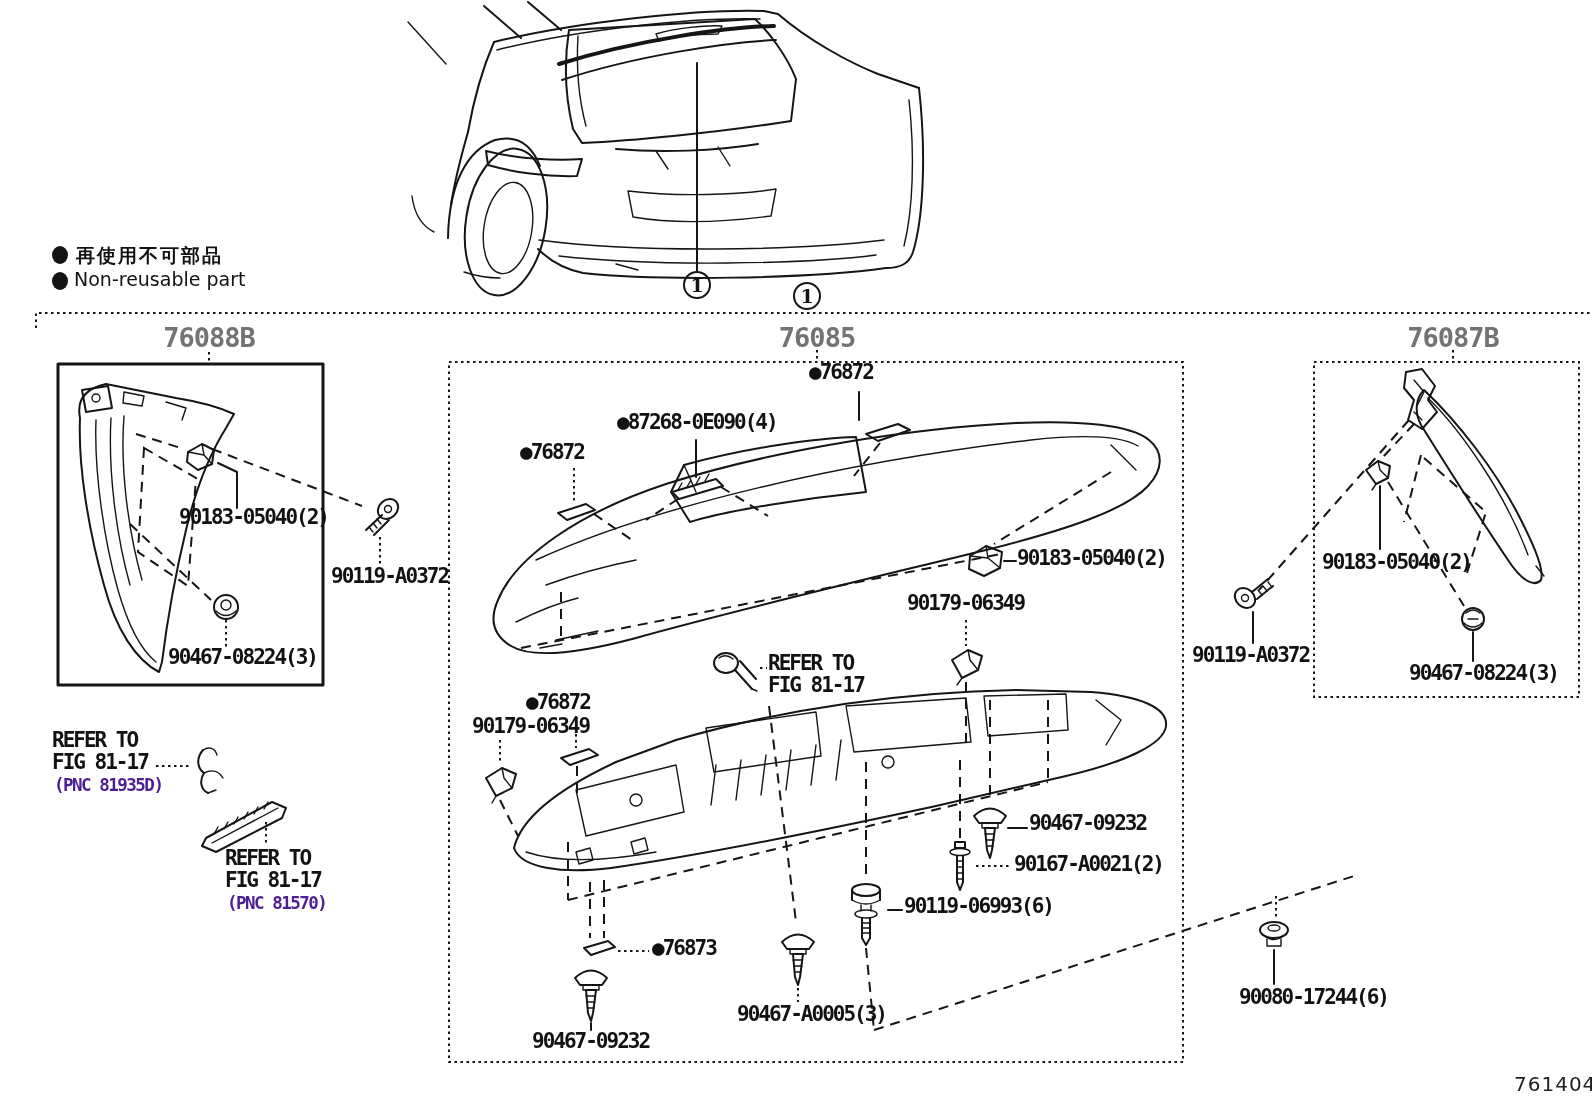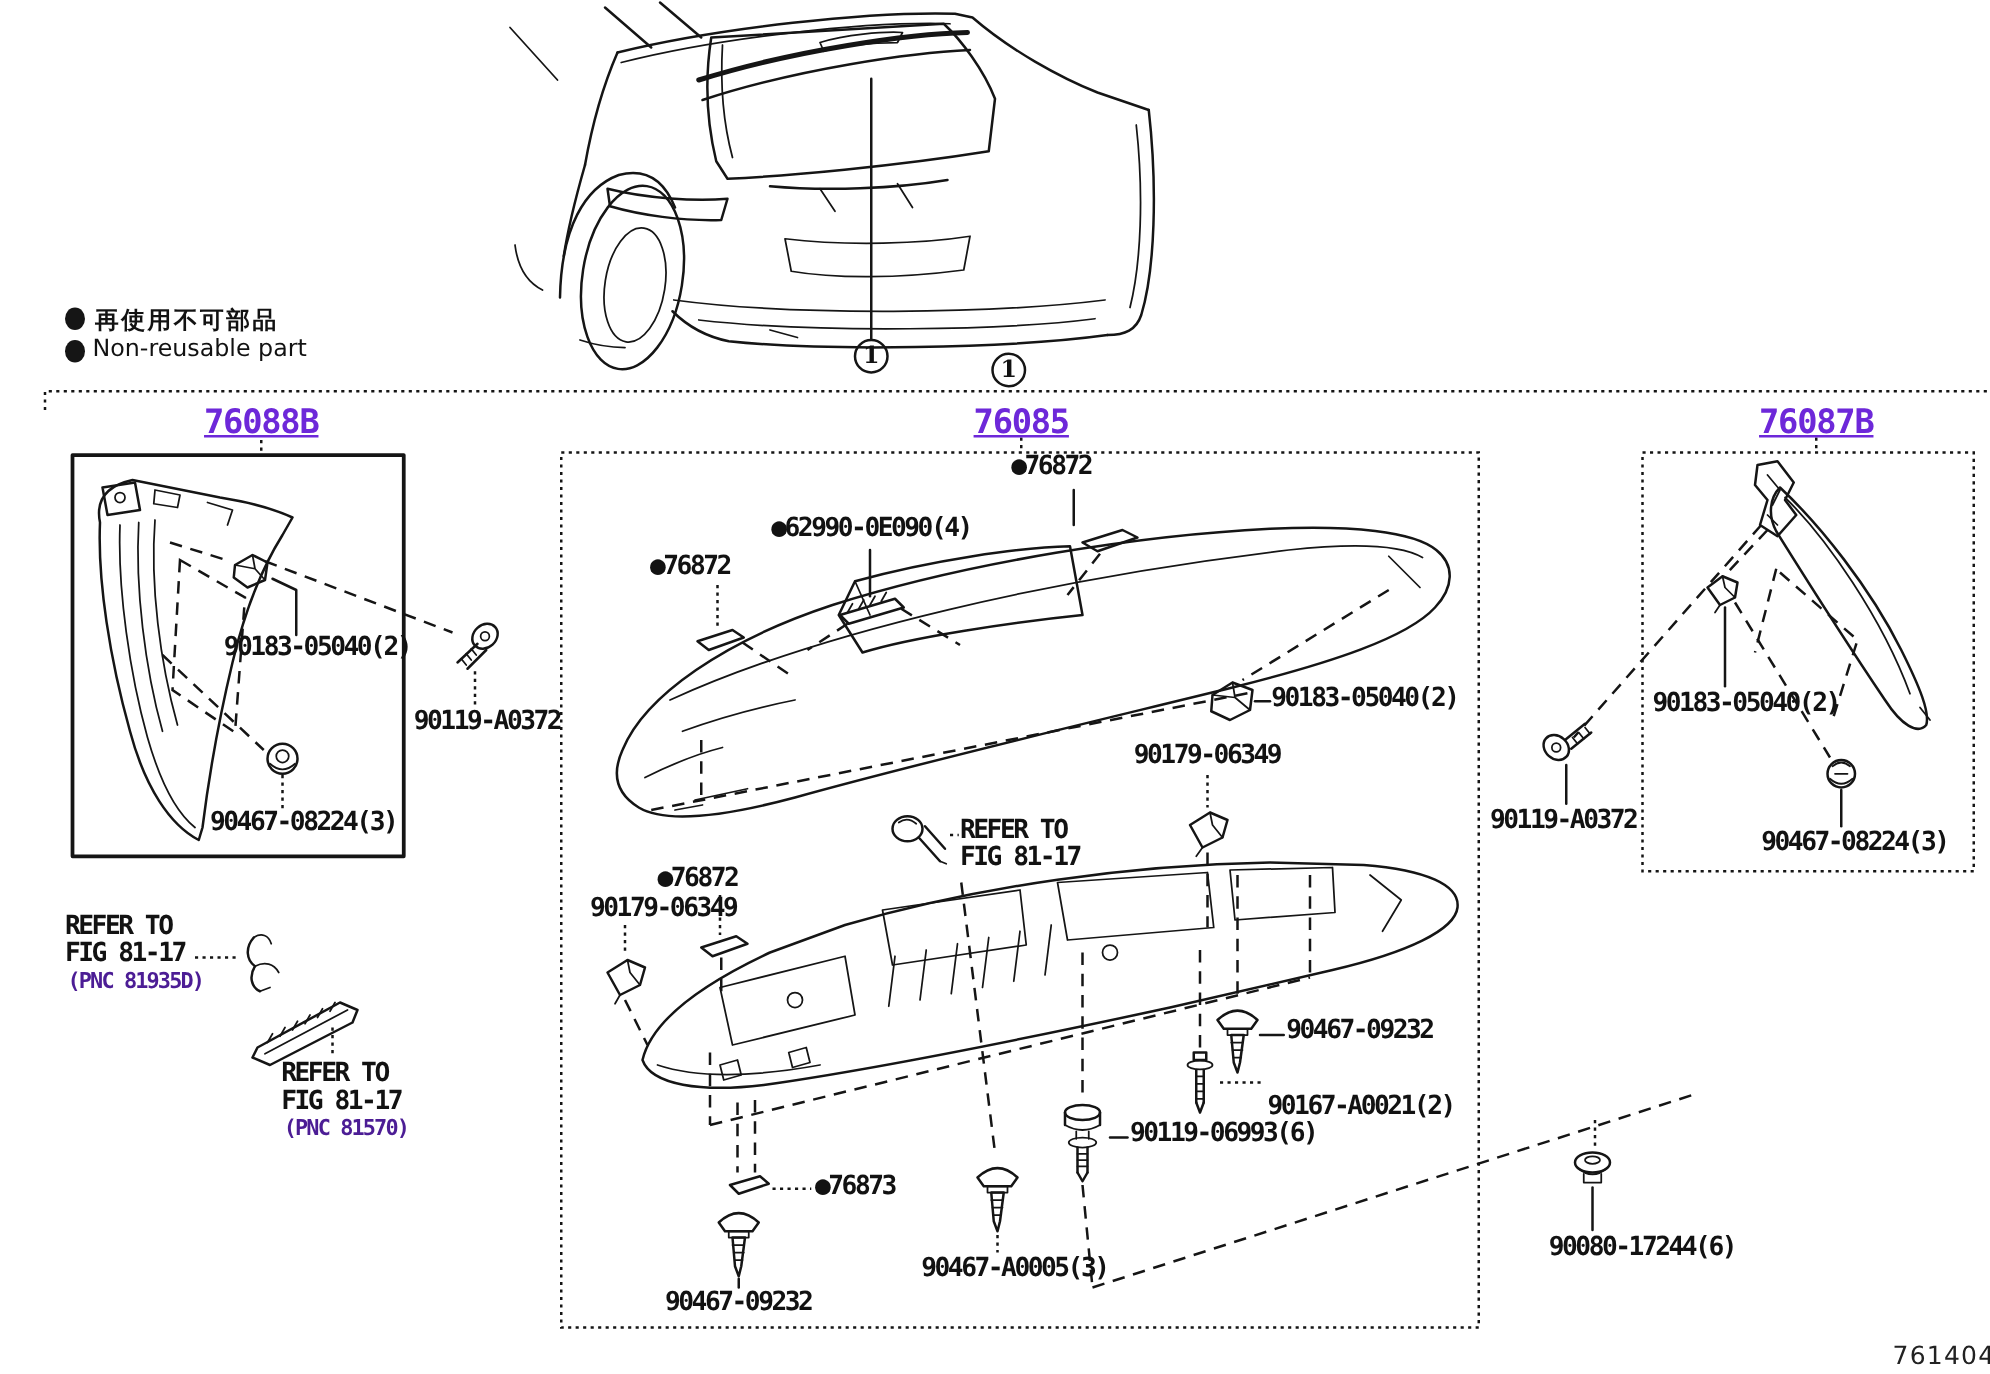--- a/index.html
+++ b/index.html
@@ -4,21 +4,21 @@
 <style>
   html,body{margin:0;padding:0;}
   body{width:1592px;height:1099px;position:relative;background:#ffffff;overflow:hidden;
        font-family:"DejaVu Sans Mono",monospace;}
   #stage{position:absolute;left:16px;top:0;width:1592px;height:1062px;}
   svg{position:absolute;left:0;top:0;}
   #labels{position:absolute;left:0;top:0;width:1592px;height:1099px;pointer-events:none;}
   .pl{position:absolute;font:bold 21px "DejaVu Sans Mono",monospace;letter-spacing:-2px;
       color:#121212;white-space:pre-line;line-height:1.06;}
   .hd{position:absolute;font:bold 27px "DejaVu Sans Mono",monospace;letter-spacing:-1px;
-      color:#6d28d9;transform:translateX(-50%);white-space:pre;text-decoration:underline;}
+      color:#737373;transform:translateX(-50%);white-space:pre;}
   .jp{position:absolute;font:600 19px "DejaVu Sans",sans-serif;letter-spacing:2px;color:#121212;}
   .en{position:absolute;font:500 19px "DejaVu Sans",sans-serif;color:#121212;}
   .sm{position:absolute;font:bold 17.5px "DejaVu Sans Mono",monospace;letter-spacing:-1.5px;
       color:#4c1d95;white-space:pre-line;}
   .callout{position:absolute;font:600 19px "DejaVu Serif",serif;color:#121212;
       transform:translate(-50%,-52%);}
   .fig{position:absolute;font:20px "DejaVu Sans",sans-serif;letter-spacing:1px;color:#222;}
   
   .s{stroke:#151515;stroke-width:2;fill:none;stroke-linecap:round;stroke-linejoin:round;}
   .s1{stroke:#151515;stroke-width:1.4;fill:none;stroke-linecap:round;stroke-linejoin:round;}
@@ -325,30 +325,30 @@
       <div class="pl" style="left: 163px; top: 506px;">90183-05040(2)</div>
       <div class="pl" style="left: 152px; top: 646px;">90467-08224(3)</div>
       <div class="pl" style="left: 315px; top: 565px;">90119-A0372</div>
       <div class="pl" style="left: 36px; top: 729px;">REFER TO
 FIG 81-17</div>
       <div class="sm" style="left: 38px; top: 775px;">(PNC 81935D)</div>
       <div class="pl" style="left: 209px; top: 847px;">REFER TO
 FIG 81-17</div>
       <div class="sm" style="left: 211px; top: 893px;">(PNC 81570)</div>
       <div class="pl" style="left: 793px; top: 361px;">●76872</div>
-      <div class="pl" style="left: 601px; top: 411px;">●62990-0E090(4)</div>
+      <div class="pl" style="left: 601px; top: 411px;">●87268-0E090(4)</div>
       <div class="pl" style="left: 504px; top: 441px;">●76872</div>
       <div class="pl" style="left: 1001px; top: 547px;">90183-05040(2)</div>
       <div class="pl" style="left: 891px; top: 592px;">90179-06349</div>
       <div class="pl" style="left: 752px; top: 652px;">REFER TO
 FIG 81-17</div>
       <div class="pl" style="left: 510px; top: 691px;">●76872</div>
       <div class="pl" style="left: 456px; top: 715px;">90179-06349</div>
       <div class="pl" style="left: 1013px; top: 812px;">90467-09232</div>
-      <div class="pl" style="left: 998px; top: 853px; margin-top: 20px;">90167-A0021(2)</div>
+      <div class="pl" style="left: 998px; top: 853px;">90167-A0021(2)</div>
       <div class="pl" style="left: 888px; top: 895px; text-align: right;">90119-06993(6)</div>
       <div class="pl" style="left: 636px; top: 937px;">●76873</div>
       <div class="pl" style="left: 721px; top: 1003px;">90467-A0005(3)</div>
       <div class="pl" style="left: 516px; top: 1030px;">90467-09232</div>
       <div class="pl" style="left: 1203px; top: 986px; margin-left: 20px;">90080-17244(6)</div>
       <div class="pl" style="left: 1306px; top: 551px;">90183-05040(2)</div>
       <div class="pl" style="left: 1393px; top: 662px;">90467-08224(3)</div>
       <div class="pl" style="left: 1176px; top: 644px;">90119-A0372</div>
       <div class="fig" style="left: 1498px; top: 1072px;">761404A</div>
     </div>

